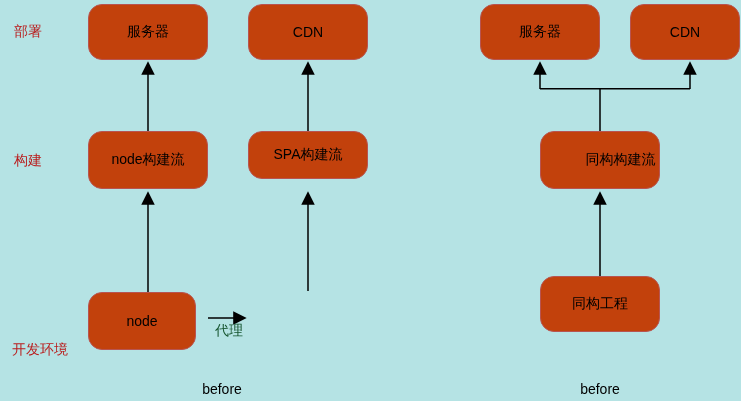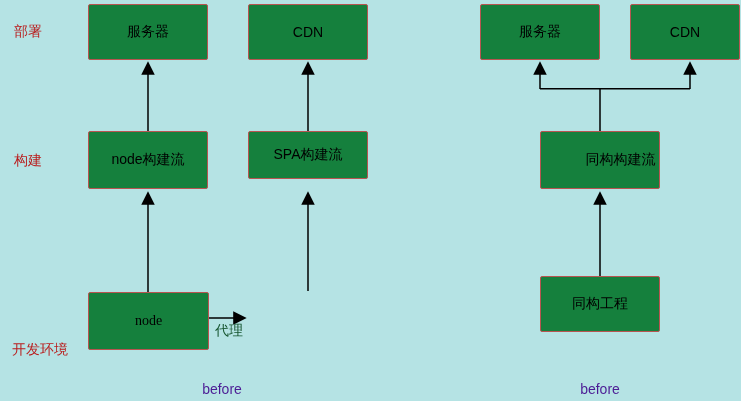--- a/index.html
+++ b/index.html
@@ -15,55 +15,55 @@
     overflow: hidden;
   }
   .edges {
     position: absolute;
     left: 0; top: 0;
     width: 741px; height: 401px;
   }
   .node {
     position: absolute;
     box-sizing: border-box;
-    background: #15803d;
+    background: #c2410c;
     border: 1px solid #b85450;
-    border-radius: 2px;
+    border-radius: 14px;
     display: flex;
     align-items: center;
     justify-content: center;
     font-size: 14px;
     color: #000000;
     text-align: center;
   }
   .row-label {
     position: absolute;
     font-size: 14px;
     color: #b91c1c;
     white-space: nowrap;
   }
   .caption {
     position: absolute;
     font-size: 14px;
-    color: #4c1d95;
+    color: #000000;
     text-align: center;
   }
   .edge-label {
     position: absolute;
     font-size: 14px;
     color: #14532d;
     white-space: nowrap;
   }
 
   
   .n-b-server     { left: 88px;  top: 4px;   width: 120px; height: 56px; }
   .n-b-cdn        { left: 248px; top: 4px;   width: 120px; height: 56px; }
   .n-b-nodebuild  { left: 88px;  top: 131px; width: 120px; height: 58px; }
   .n-b-spabuild   { left: 248px; top: 131px; width: 120px; height: 48px; }
-  .n-b-node       { left: 88px;  top: 292px; width: 121px; height: 58px; font-family: Liberation Serif, serif; }
+  .n-b-node       { left: 88px;  top: 292px; width: 108px; height: 58px; }
   .n-b-cra        { left: 248px; top: 291px; width: 120px; height: 58px; }
 
   
   .n-a-server     { left: 480px; top: 4px;   width: 120px; height: 56px; }
   .n-a-cdn        { left: 630px; top: 4px;   width: 110px; height: 56px; }
   .n-a-isobuild   { left: 540px; top: 131px; width: 120px; height: 58px; padding-left: 41px; }
   .n-a-isoproject { left: 540px; top: 276px; width: 120px; height: 56px; }
 
   .rl-deploy  { left: 14px; top: 23px; }
   .rl-build   { left: 14px; top: 152px; }

